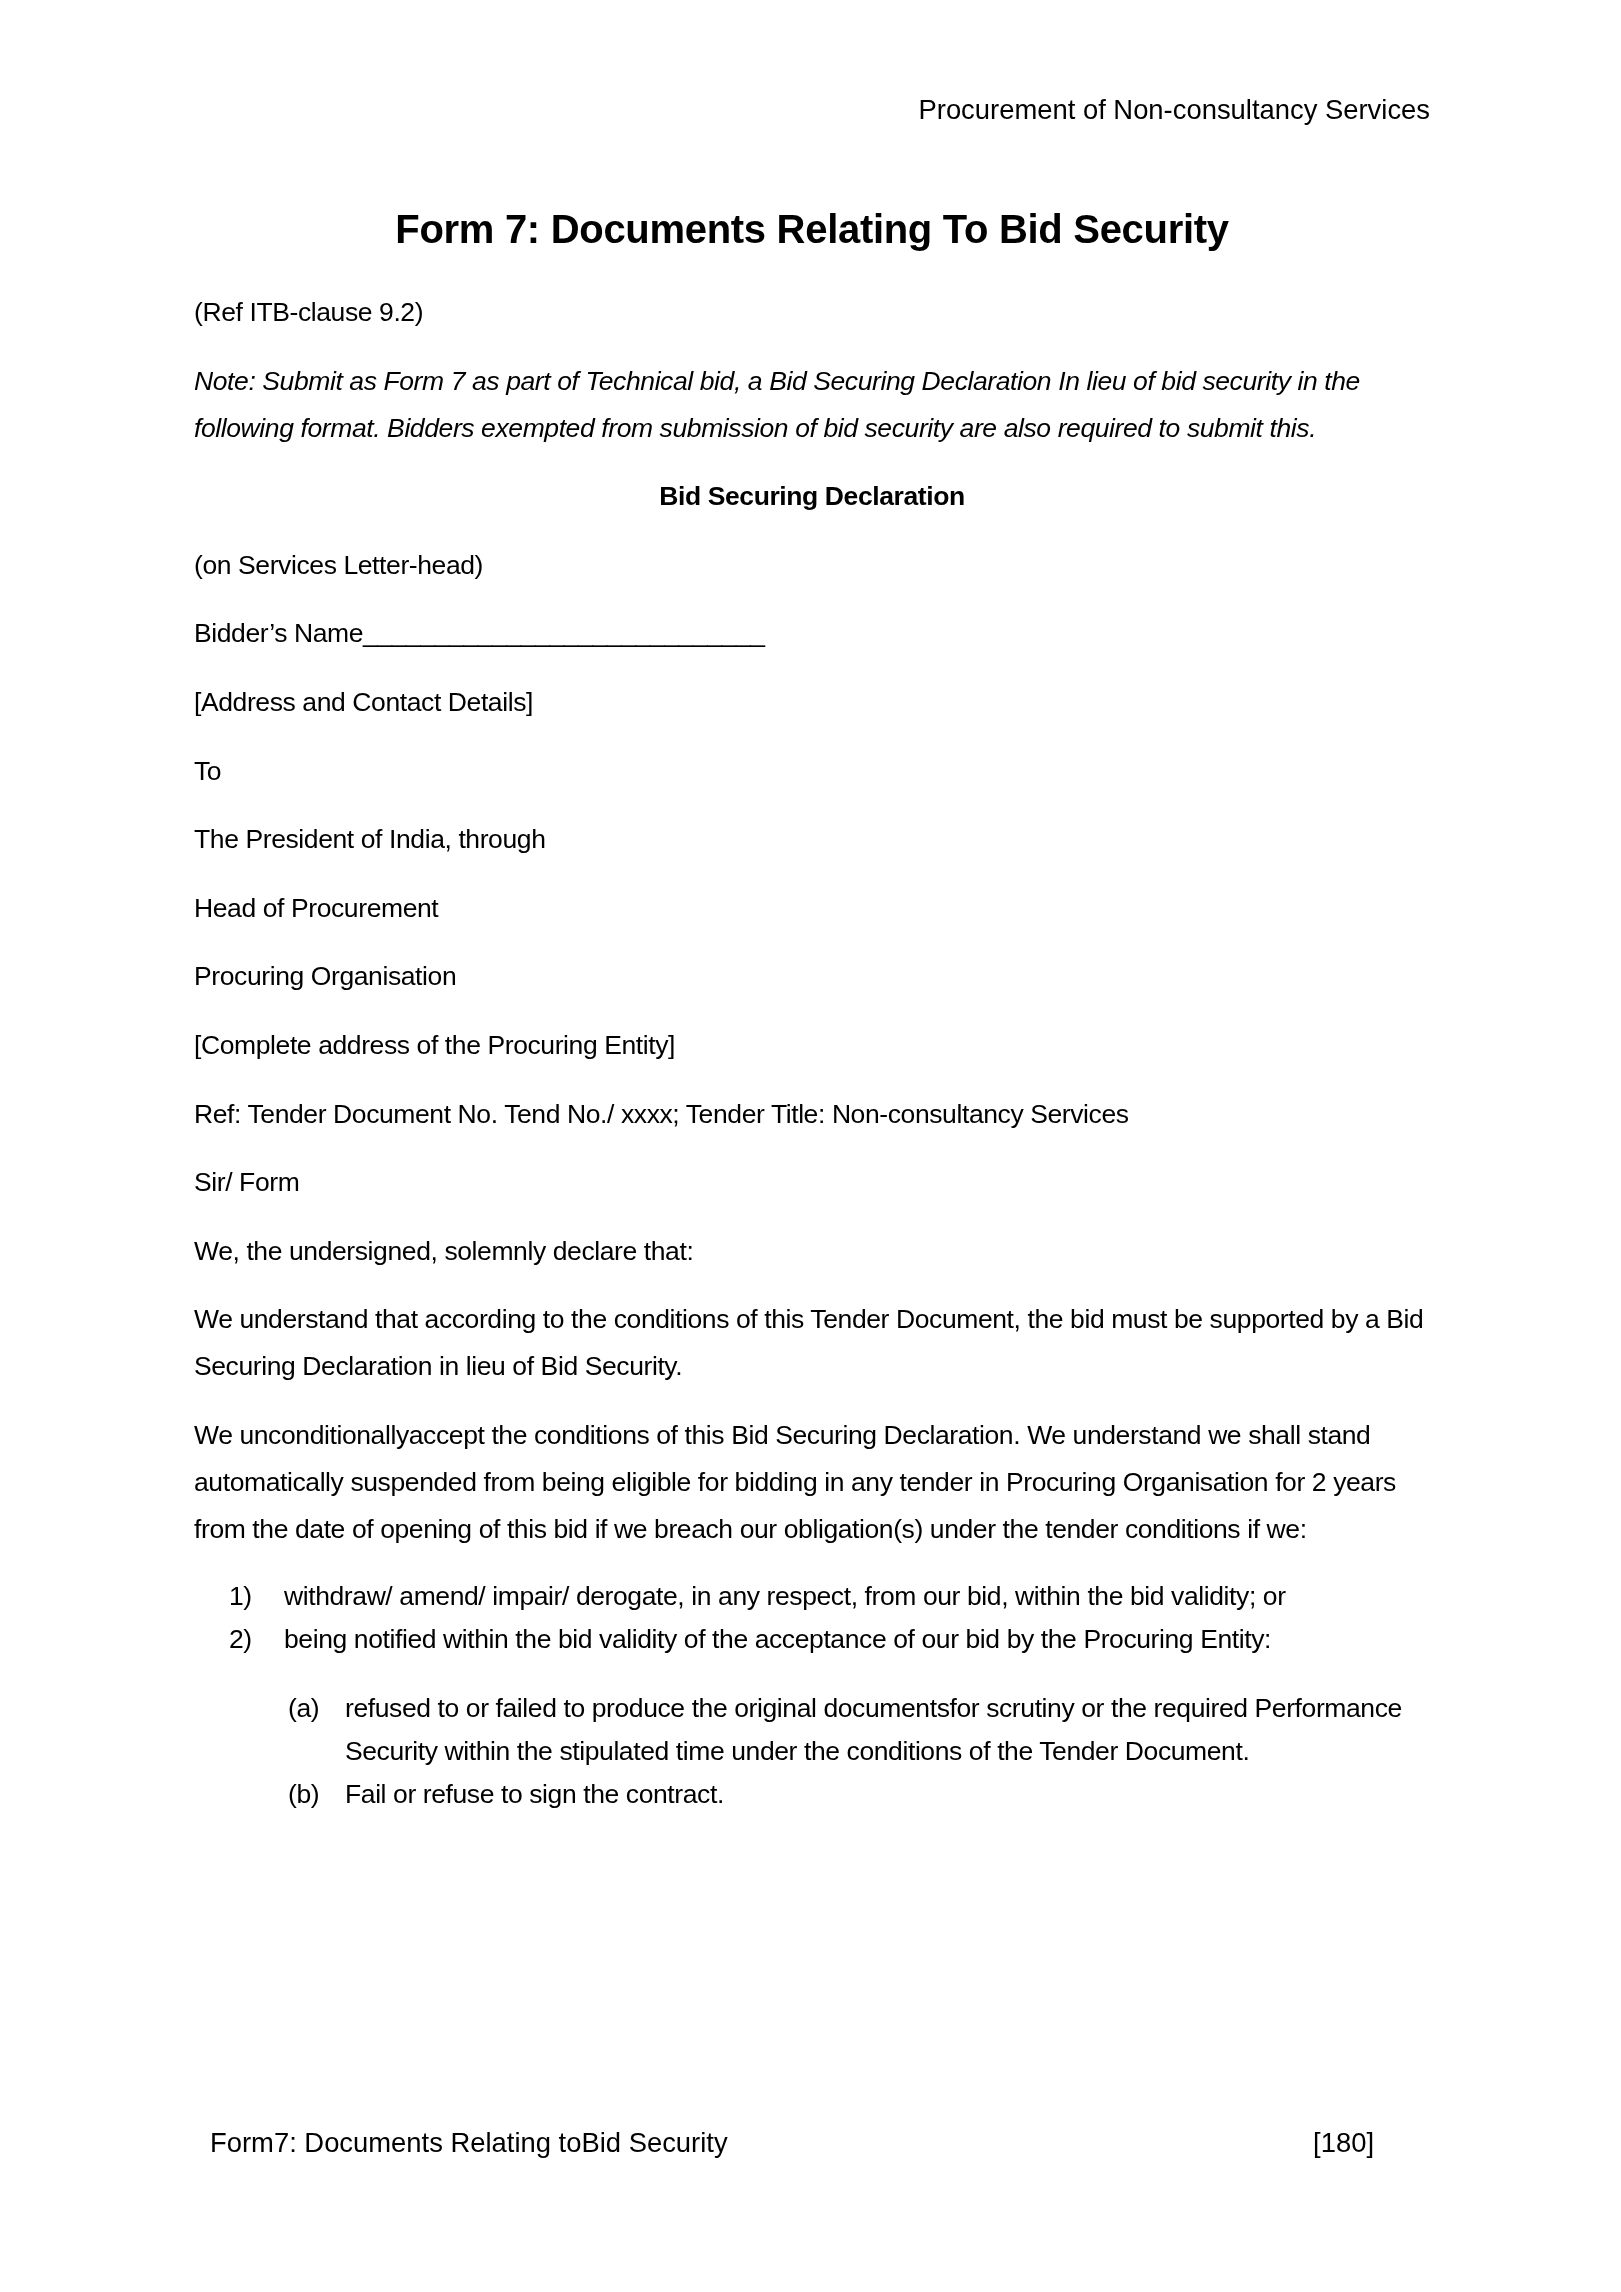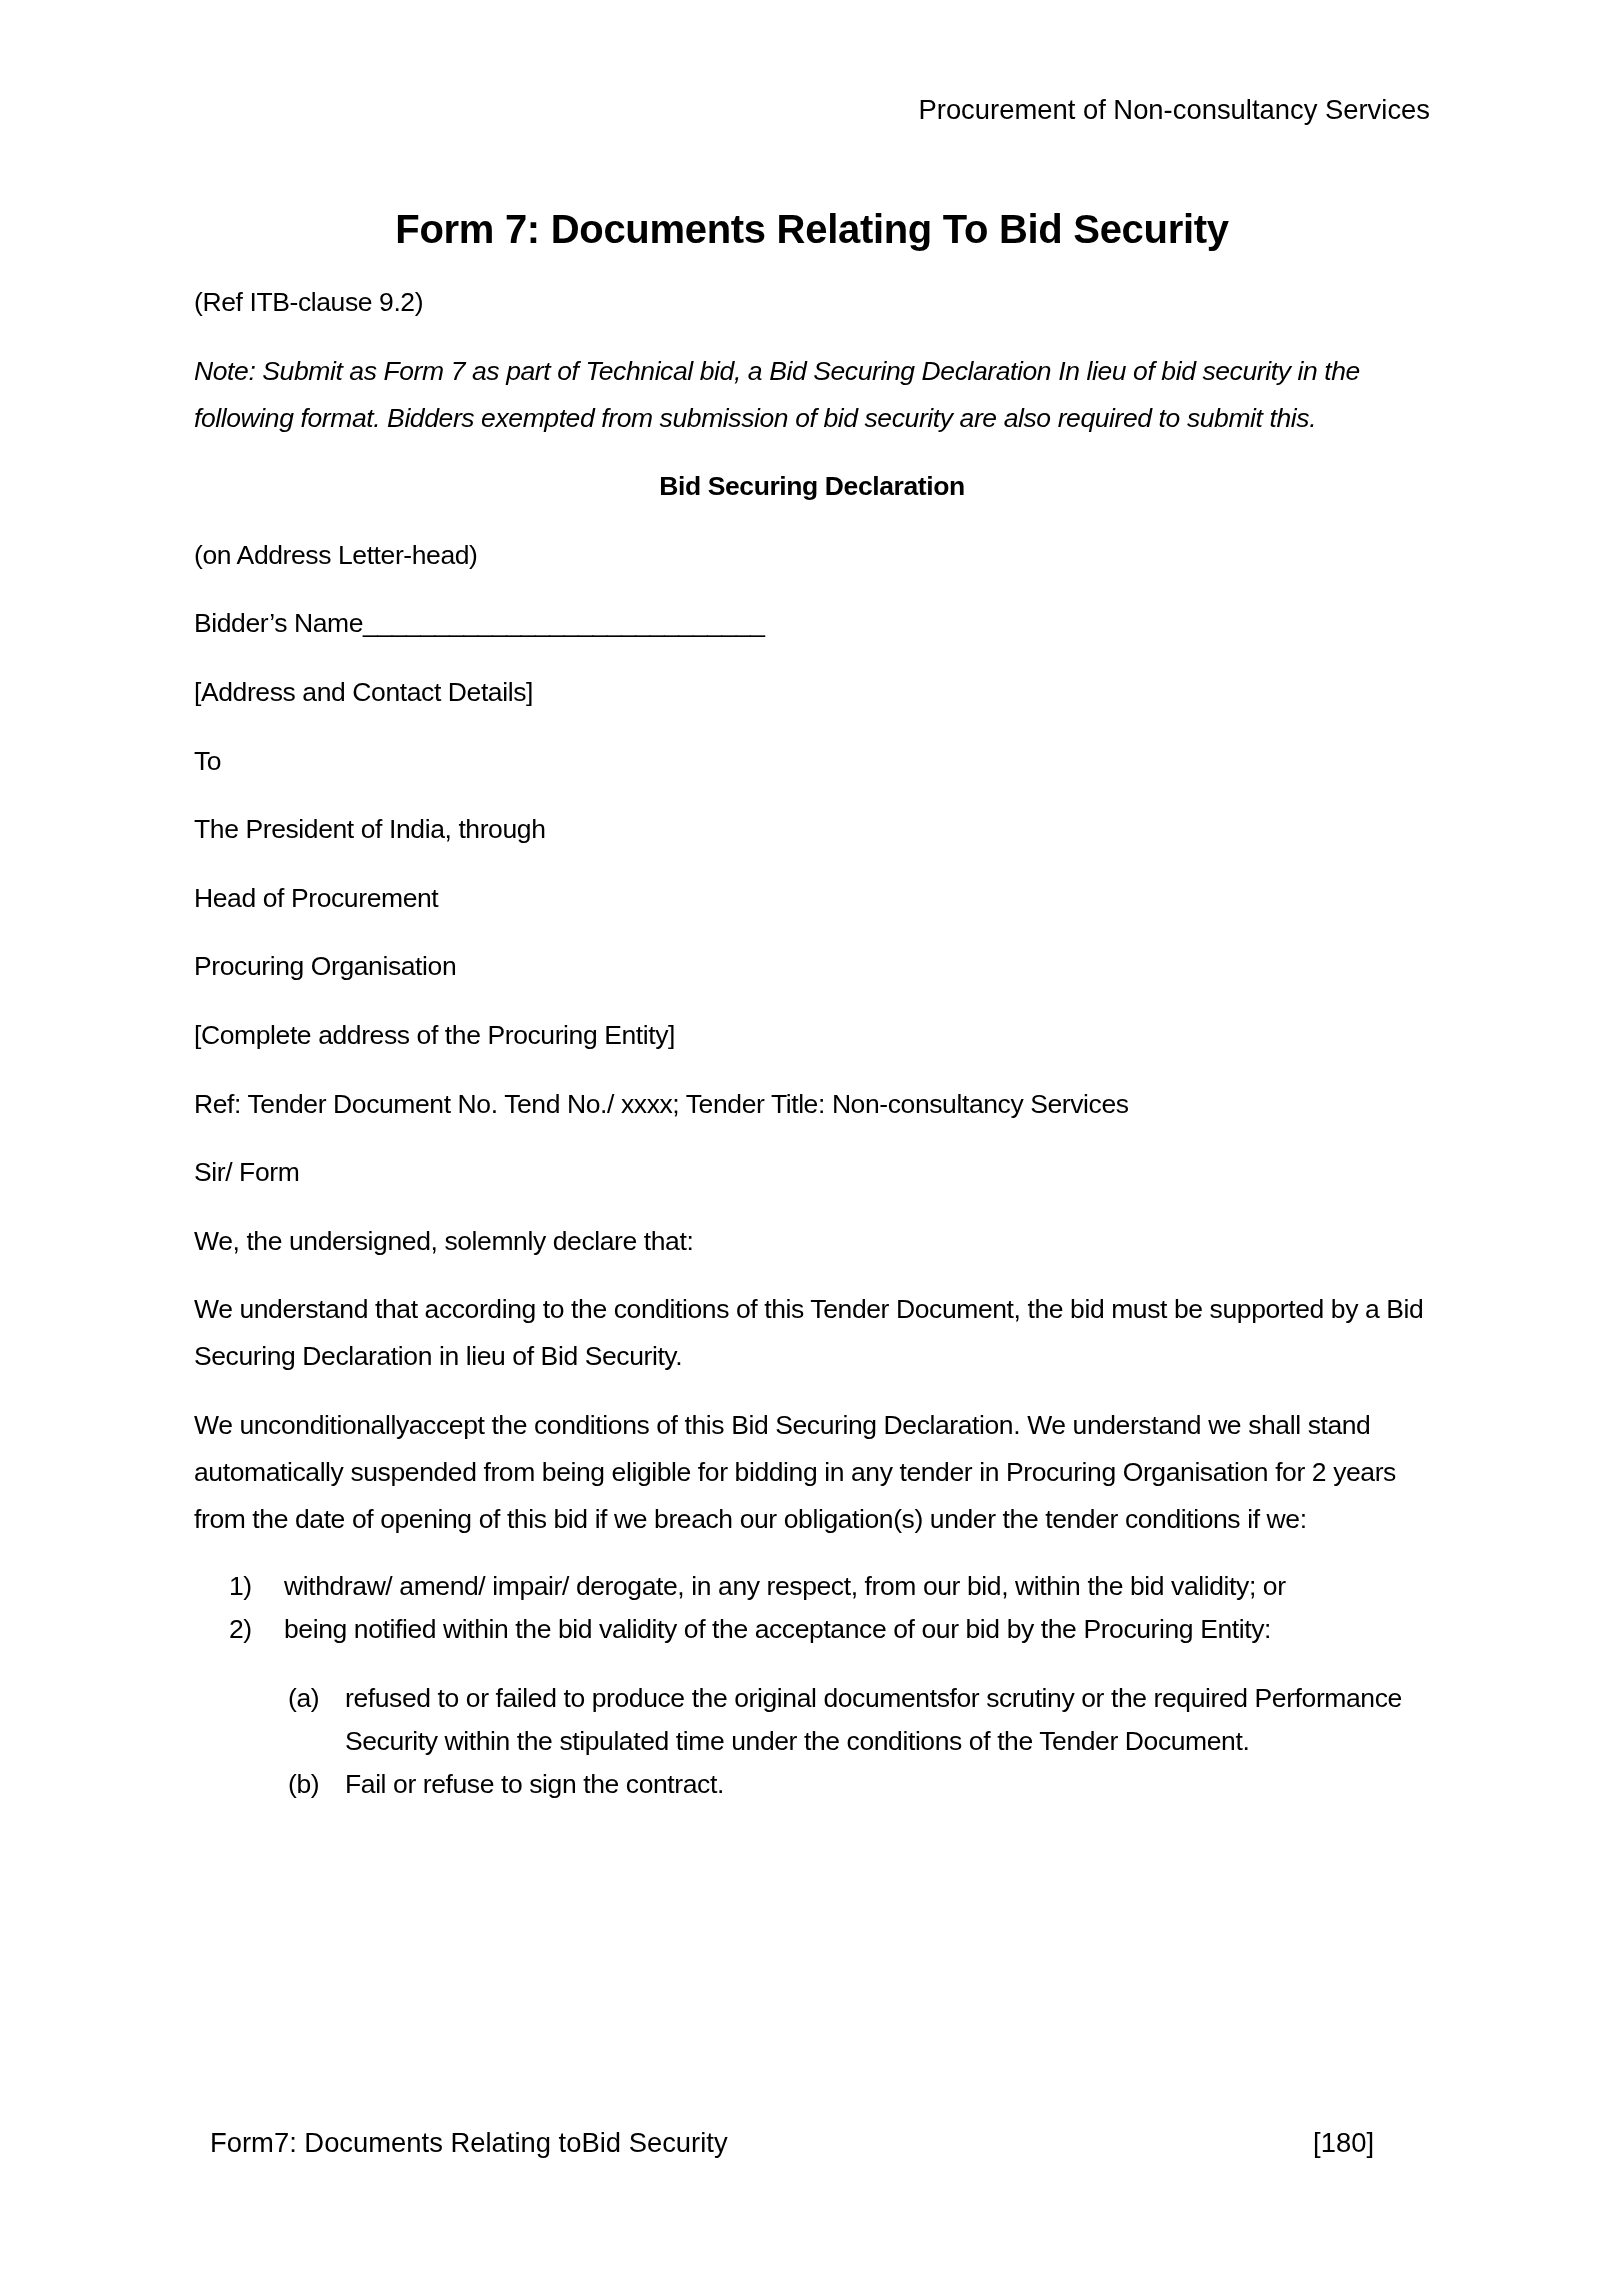--- a/index.html
+++ b/index.html
@@ -25,21 +25,21 @@
     font-size: 27.4px;
     letter-spacing: 0;
     line-height: 47px;
     margin: 0 0 69px 0;
   }
   .title {
     font-size: 40px;
     font-weight: 700;
     text-align: center;
     line-height: 55px;
-    margin: 0 0 22px 0;
+    margin: 0 0 32px 0;
     letter-spacing: -0.3px;
   }
   p.line {
     margin: 0 0 21.6px 0;
     line-height: 47px;
   }
   .note {
     font-style: italic;
   }
   .section-heading {
@@ -102,21 +102,21 @@
   </div>
 
   <h1 class="title">Form 7: Documents Relating To Bid Security</h1>
 
   <p class="line">(Ref ITB-clause 9.2)</p>
 
   <p class="line note">Note: Submit as Form 7 as part of Technical bid, a Bid Securing Declaration In lieu of bid security in the following format. Bidders exempted from submission of bid security are also required to submit this.</p>
 
   <p class="line section-heading">Bid Securing Declaration</p>
 
-  <p class="line">(on Address Letter-head)</p>
+  <p class="line">(on Services Letter-head)</p>
 
   <p class="line"><span>Bidder’s Name</span><span>____________________________</span></p>
 
   <p class="line">[Address and Contact Details]</p>
 
 
   <p class="line">To</p>
 
   <p class="line">The President of India, through</p>
   <p class="line">Head of Procurement</p>

